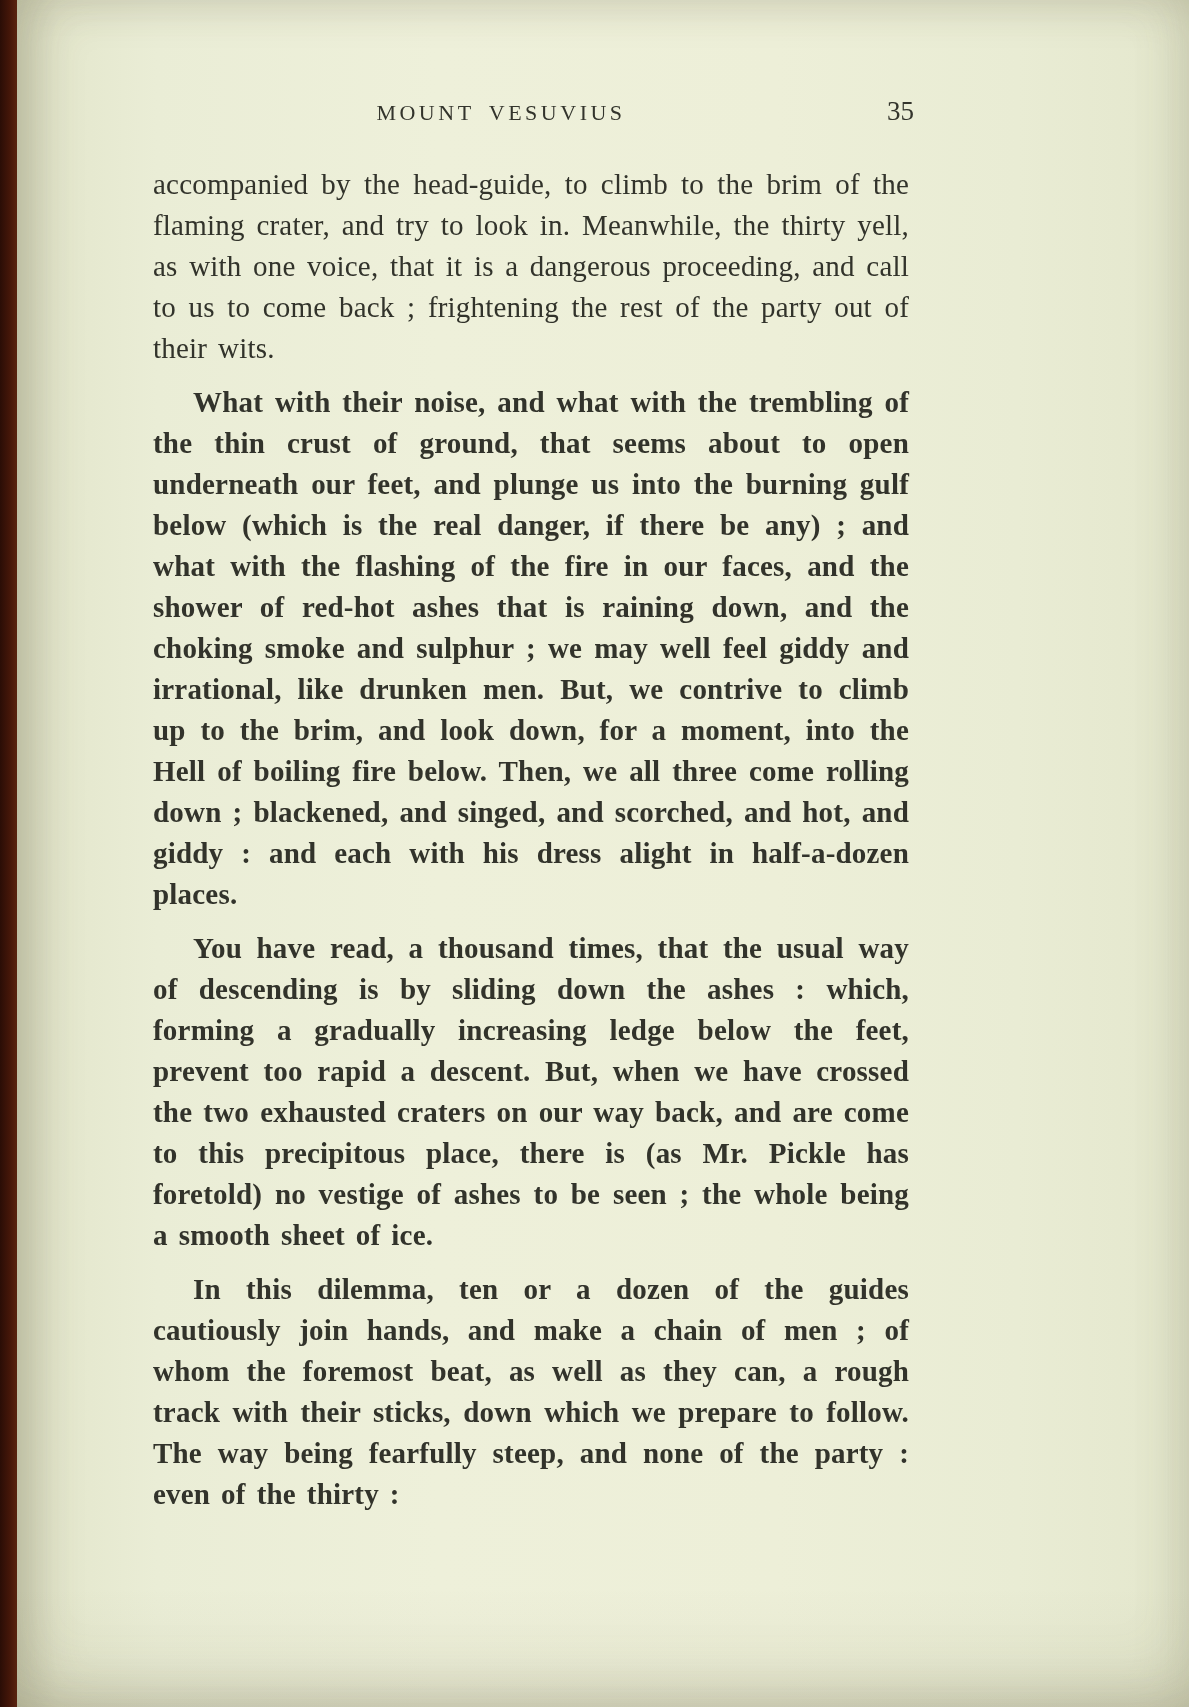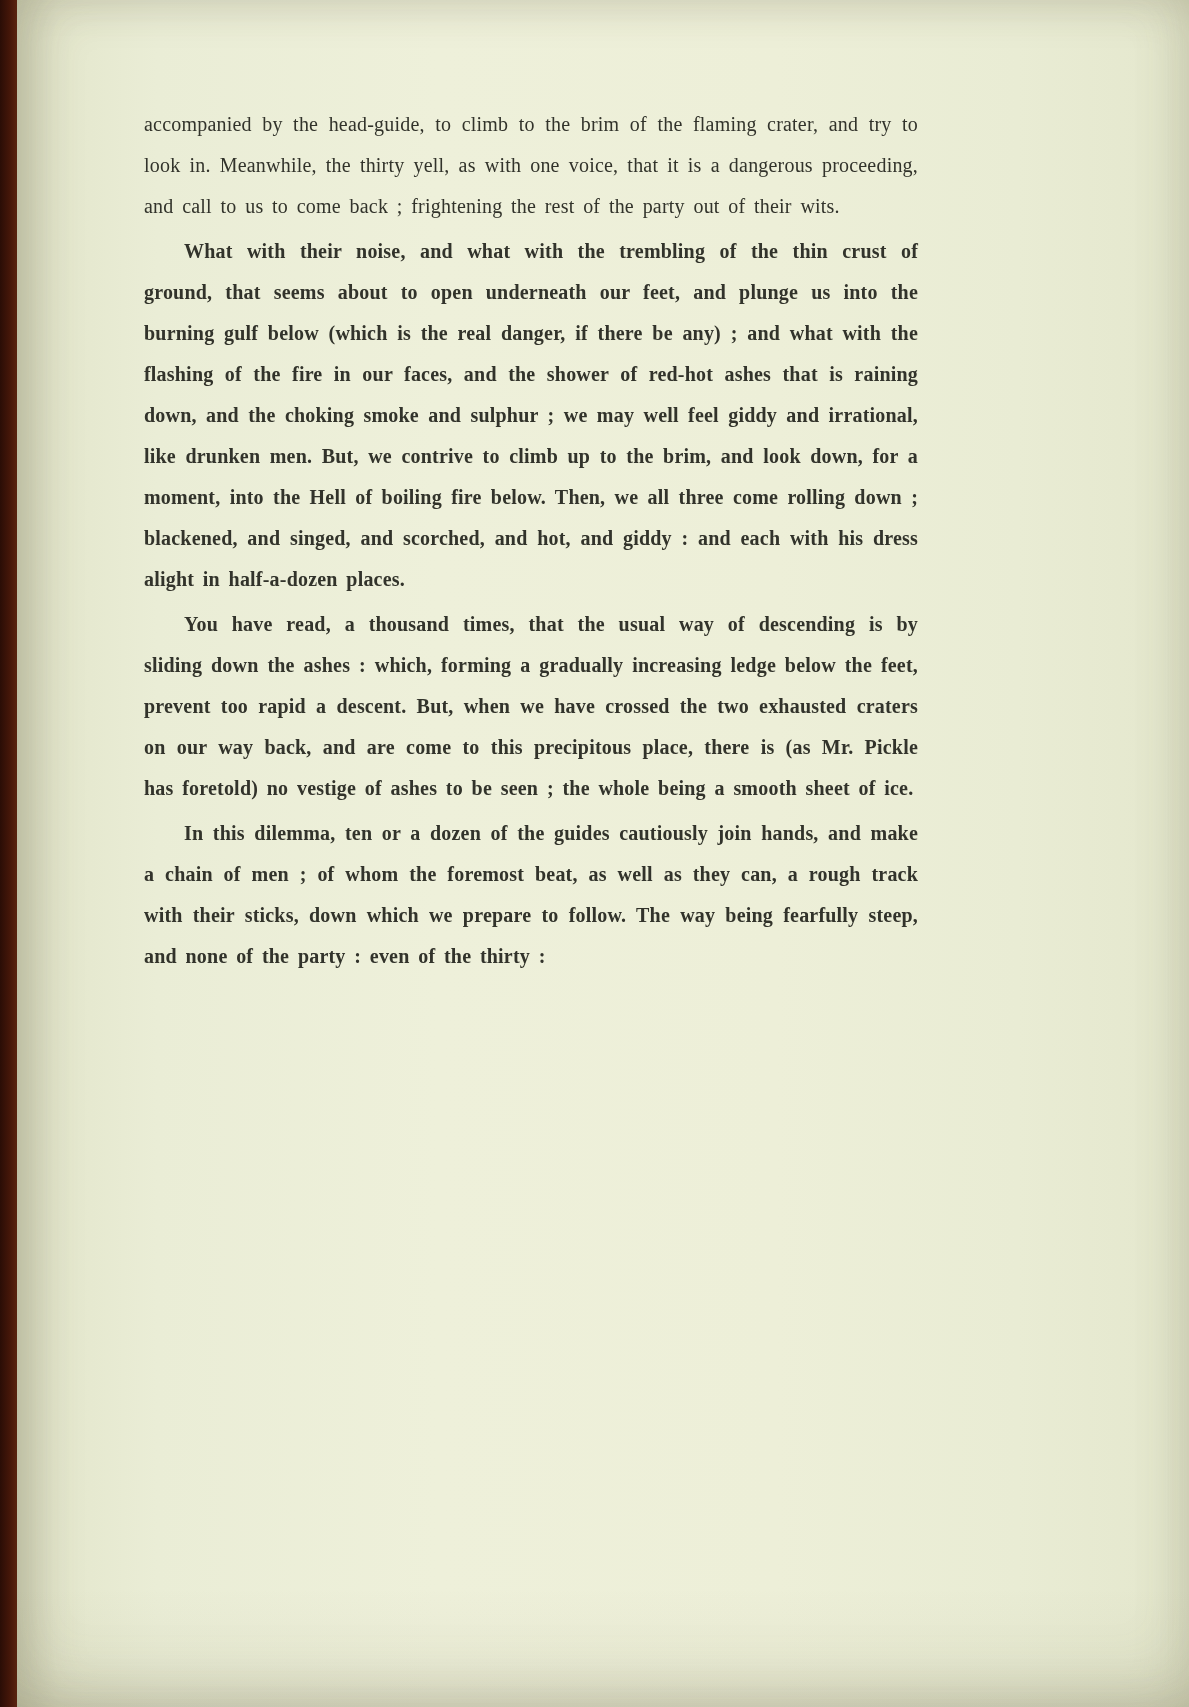--- a/index.html
+++ b/index.html
@@ -76,41 +76,45 @@
     font-weight: 500;
   }
   .page-number {
     position: absolute;
     right: 8px;
     top: -4px;
     font-size: 27px;
     color: #33342c;
   }
   .body-text p {
-    margin: 4px;
-    font-size: 20px;
+    margin: 13px;
+    font-size: 29px;
     line-height: 41px;
     text-align: justify;
     word-spacing: 3.5px;
     letter-spacing: 0.2px;
     color: #32332b;
   }
   .body-text p.indent {
     text-indent: 40px;
     font-weight: bold;
   }
 </style>
 </head>
 <body>
 
 <div class="scan-edge-left"></div>
 
 <div class="page">
   <div class="content">
 
+    <div class="header-row">
+      <div class="running-head">MOUNT VESUVIUS</div>
+      <div class="page-number">35</div>
+    </div>
 
     <div class="body-text">
       <p>accompanied by the head-guide, to climb to the brim of the flaming crater, and try to look in.  Meanwhile, the thirty yell, as with one voice, that it is a dangerous proceeding, and call to us to come back ; frightening the rest of the party out of their wits.</p>
       <p class="indent">What with their noise, and what with the trembling of the thin crust of ground, that seems about to open underneath our feet, and plunge us into the burning gulf below (which is the real danger, if there be any) ; and what with the flashing of the fire in our faces, and the shower of red-hot ashes that is raining down, and the choking smoke and sulphur ; we may well feel giddy and irrational, like drunken men.  But, we contrive to climb up to the brim, and look down, for a moment, into the Hell of boiling fire below. Then, we all three come rolling down ; blackened, and singed, and scorched, and hot, and giddy : and each with his dress alight in half-a-dozen places.</p>
       <p class="indent">You have read, a thousand times, that the usual way of descending is by sliding down the ashes : which, forming a gradually increasing ledge below the feet, prevent too rapid a descent.  But, when we have crossed the two exhausted craters on our way back, and are come to this precipitous place, there is (as Mr. Pickle has foretold) no vestige of ashes to be seen ; the whole being a smooth sheet of ice.</p>
       <p class="indent">In this dilemma, ten or a dozen of the guides cautiously join hands, and make a chain of men ; of whom the foremost beat, as well as they can, a rough track with their sticks, down which we prepare to follow.  The way being fearfully steep, and none of the party : even of the thirty :</p>
     </div>
 
   </div>
 </div>

